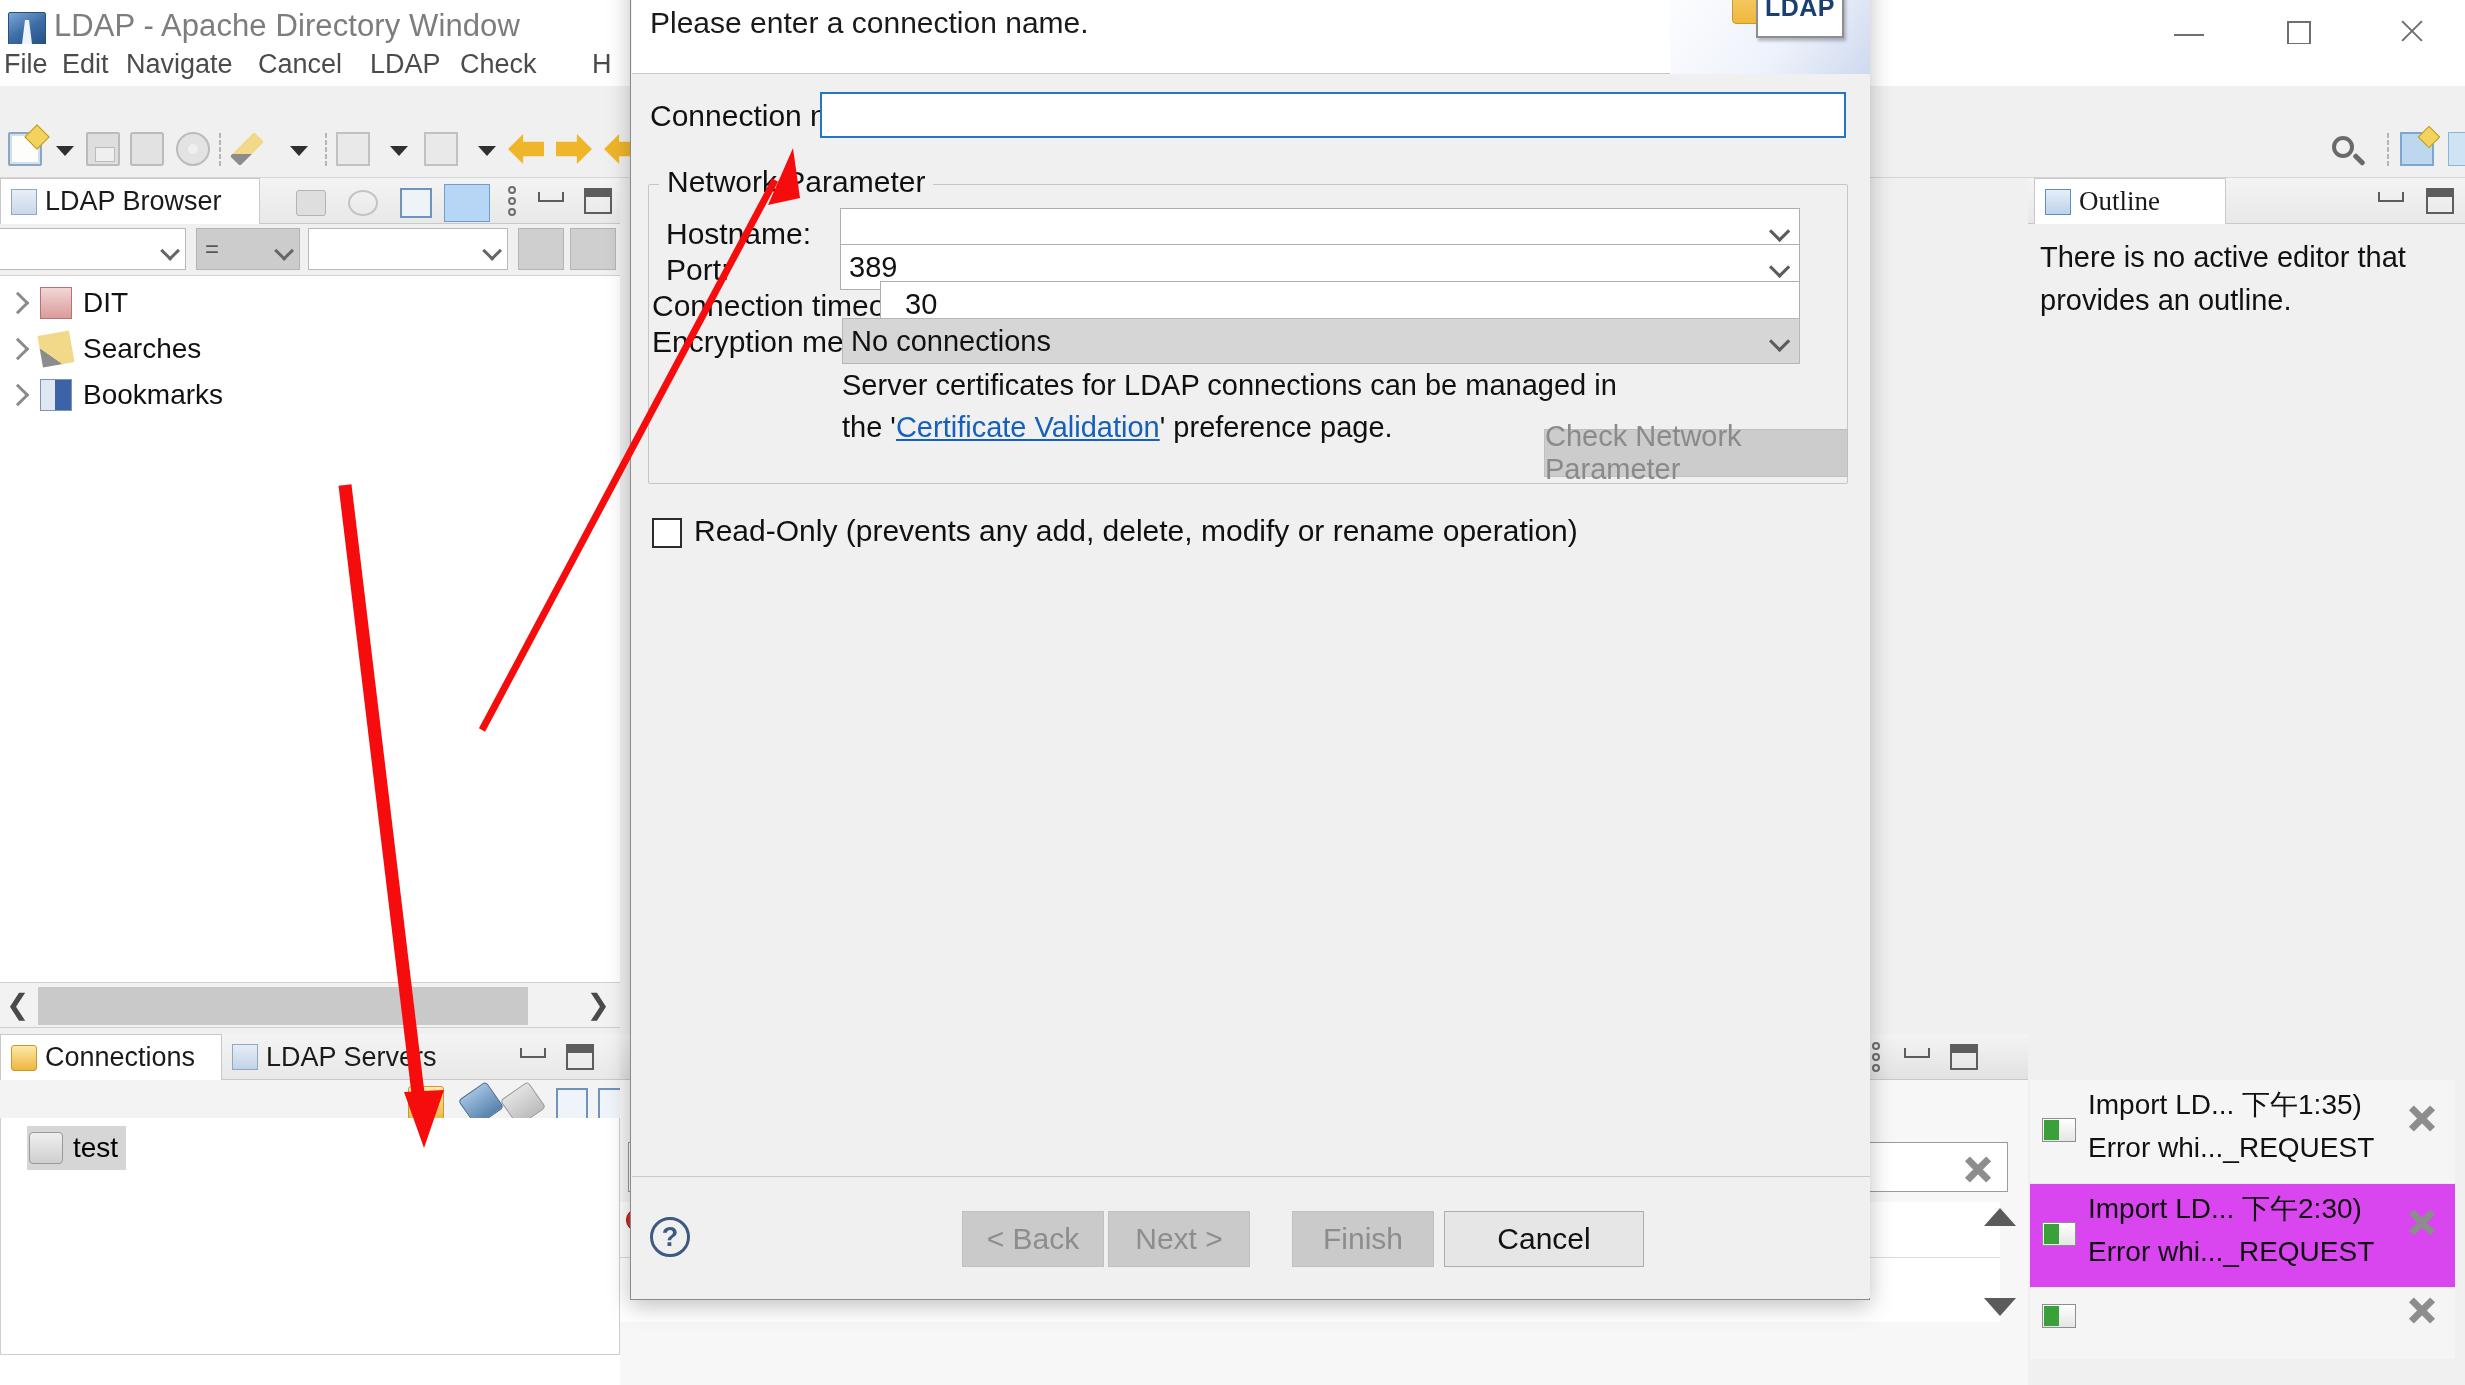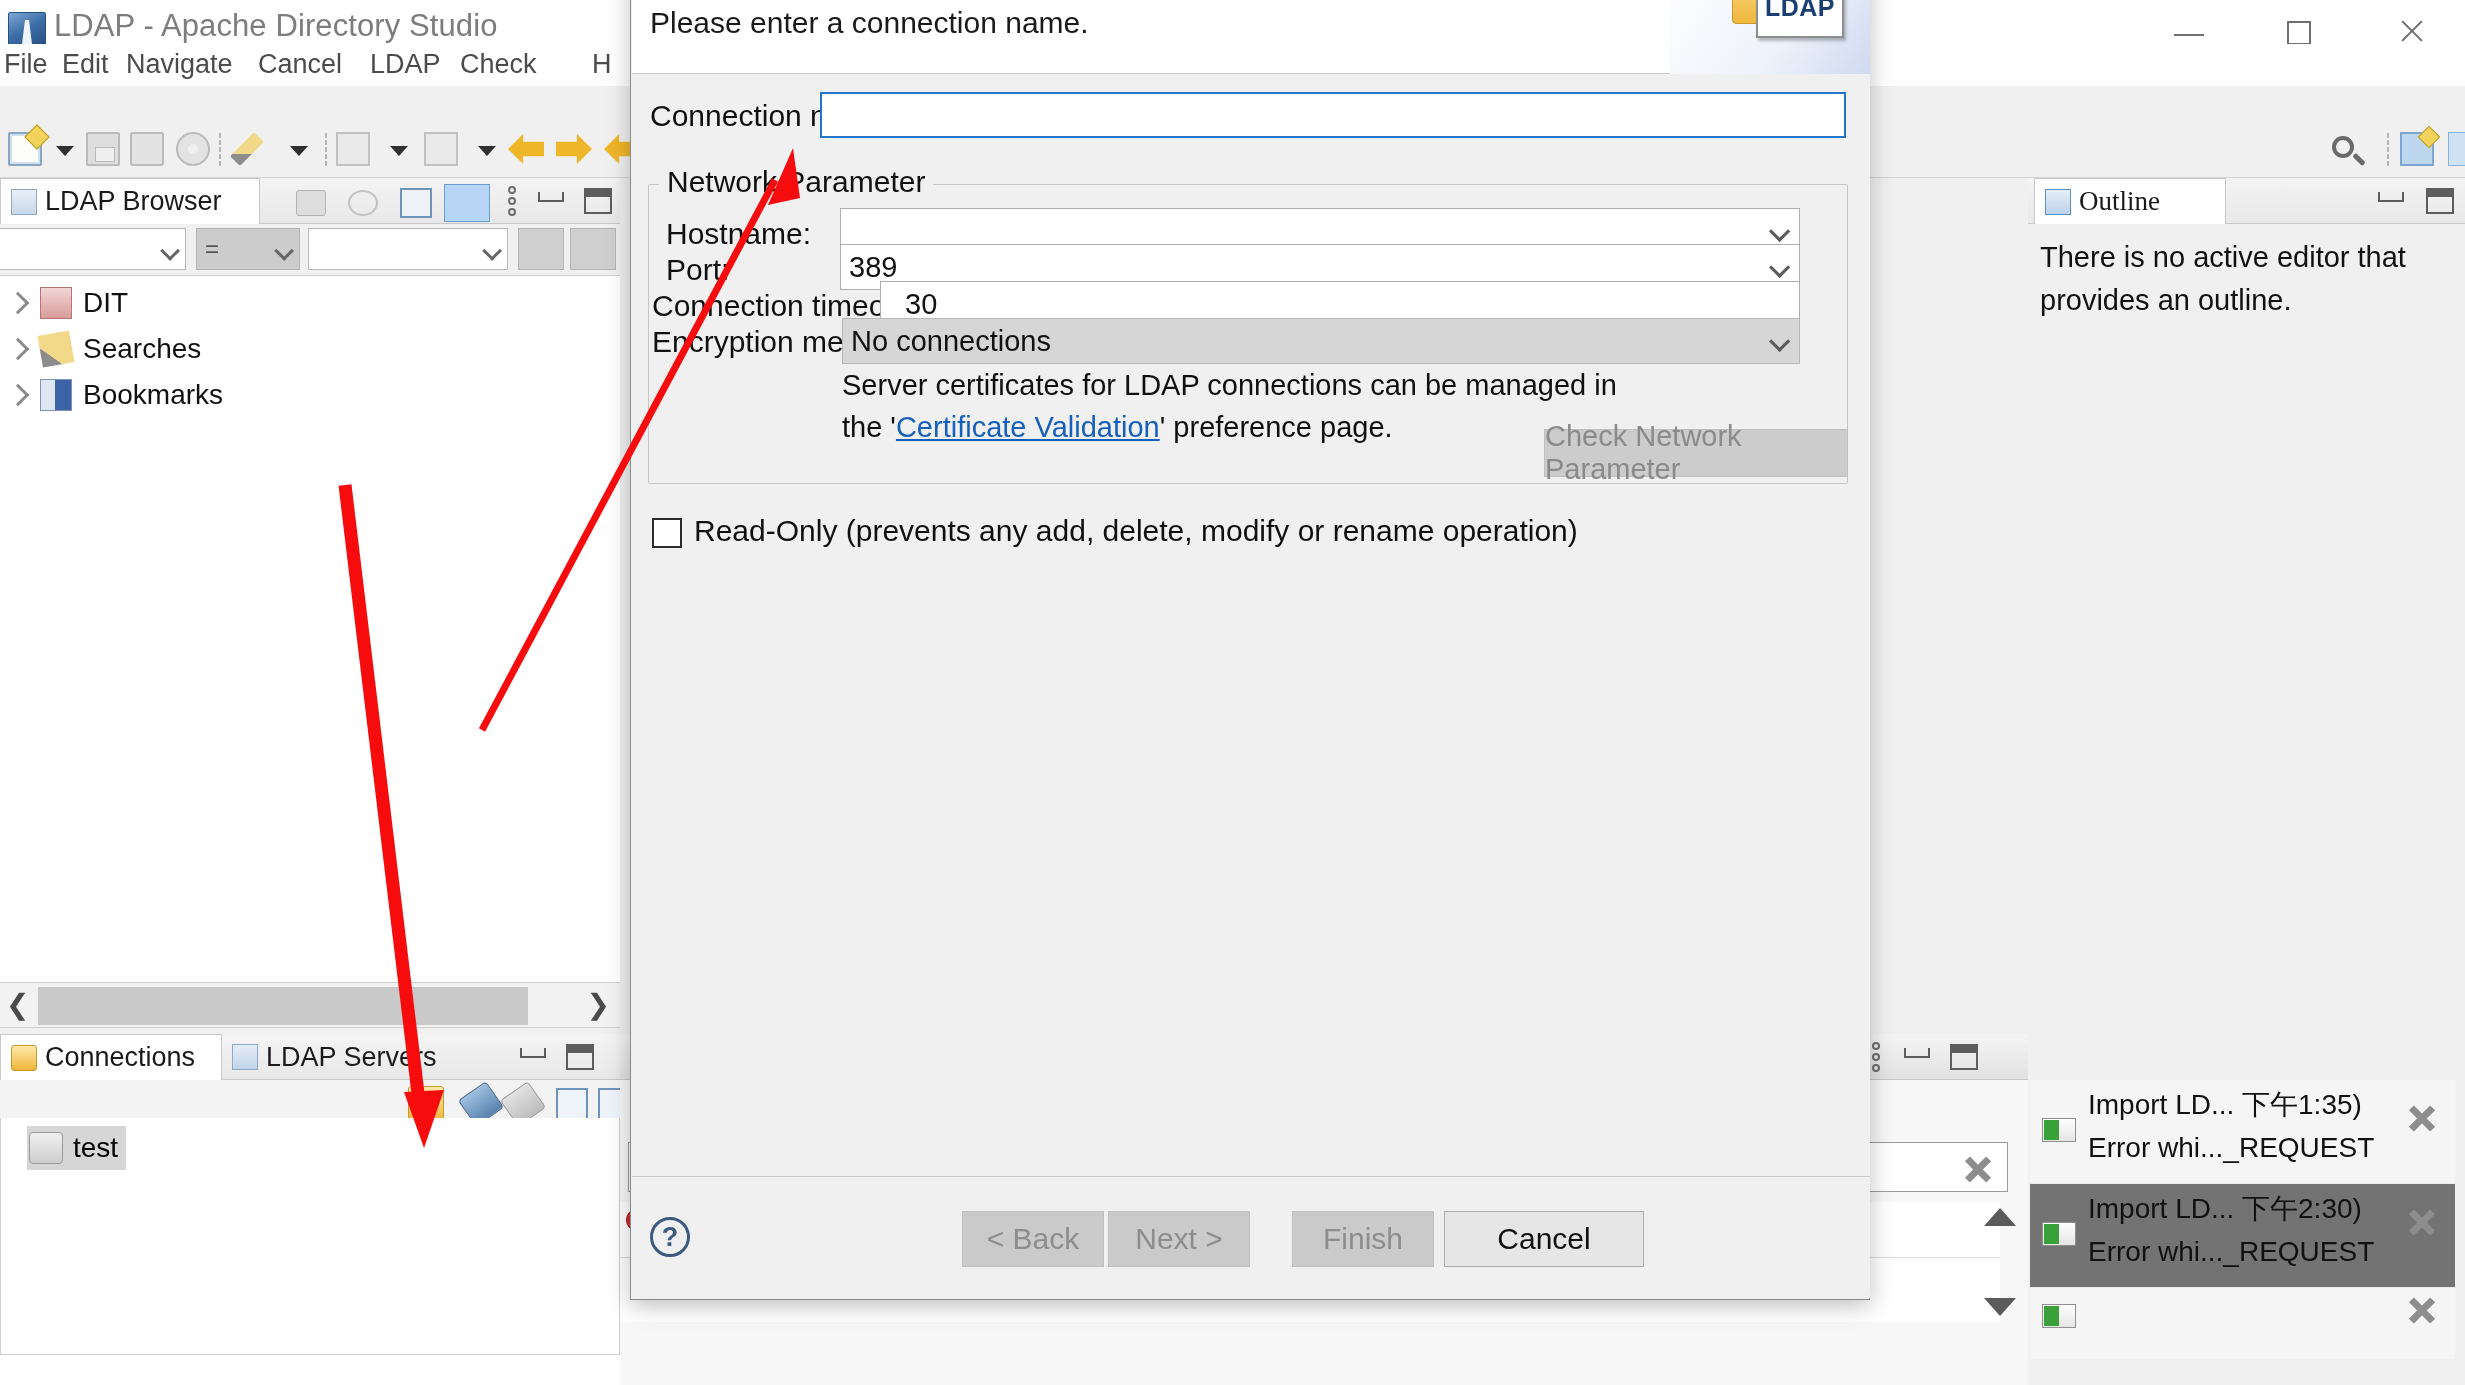--- a/index.html
+++ b/index.html
@@ -252,21 +252,21 @@
   
   #annot { position:absolute; left:0; top:0; width:2465px; height:1385px; pointer-events:none; }
 </style>
 </head>
 <body>
 
 <div id="root">
 
   <div class="titlebar">
     <div class="title-icon"></div>
-    <div class="title-text">LDAP - Apache Directory Studio</div>
+    <div class="title-text">LDAP - Apache Directory Window</div>
     <div class="wbtn wmin" style="left:2150px;">
         <i></i>
       </div>
     <div class="wbtn wmax" style="left:2260px;">
         <i></i>
       </div>
     <div class="wbtn wclose" style="left:2372px;">
         <i class="a"></i>
         <i class="b"></i>
       </div>
@@ -454,21 +454,21 @@
     <div class="prog-list">
       <div class="prog-item alt">
         <span class="pico"></span>
         <span class="l1">Import LD... 下午1:35)</span>
         <span class="l2">Error whi..._REQUEST</span>
         <span class="xbtn">
             <i class="a"></i>
             <i class="b"></i>
           </span>
       </div>
-      <div class="prog-item" style="background:#737373;">
+      <div class="prog-item" style="background:#d946ef;">
         <span class="pico"></span>
         <span class="l1">Import LD... 下午2:30)</span>
         <span class="l2">Error whi..._REQUEST</span>
         <span class="xbtn">
             <i class="a"></i>
             <i class="b"></i>
           </span>
       </div>
       <div class="prog-item alt">
         <span class="pico" style="top:16px;"></span>

